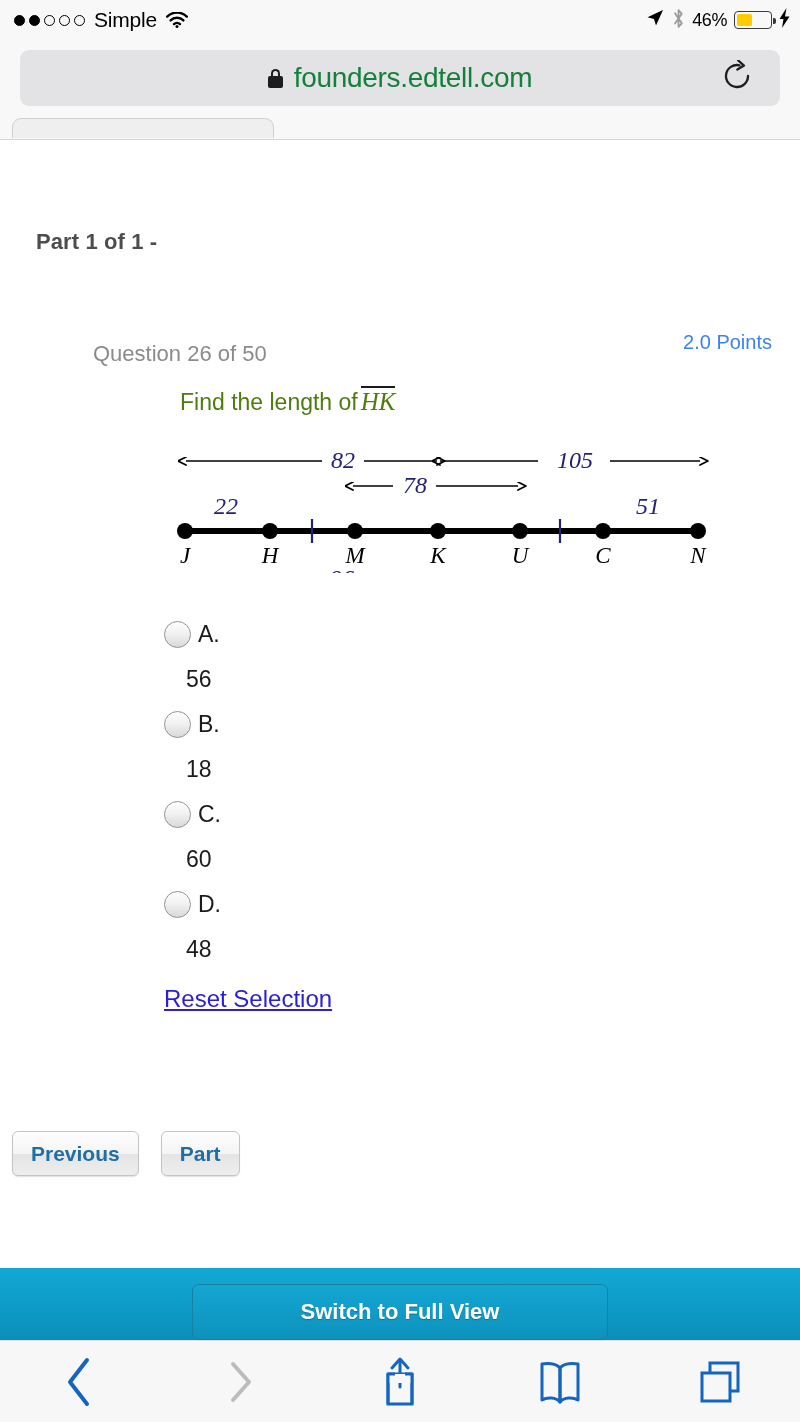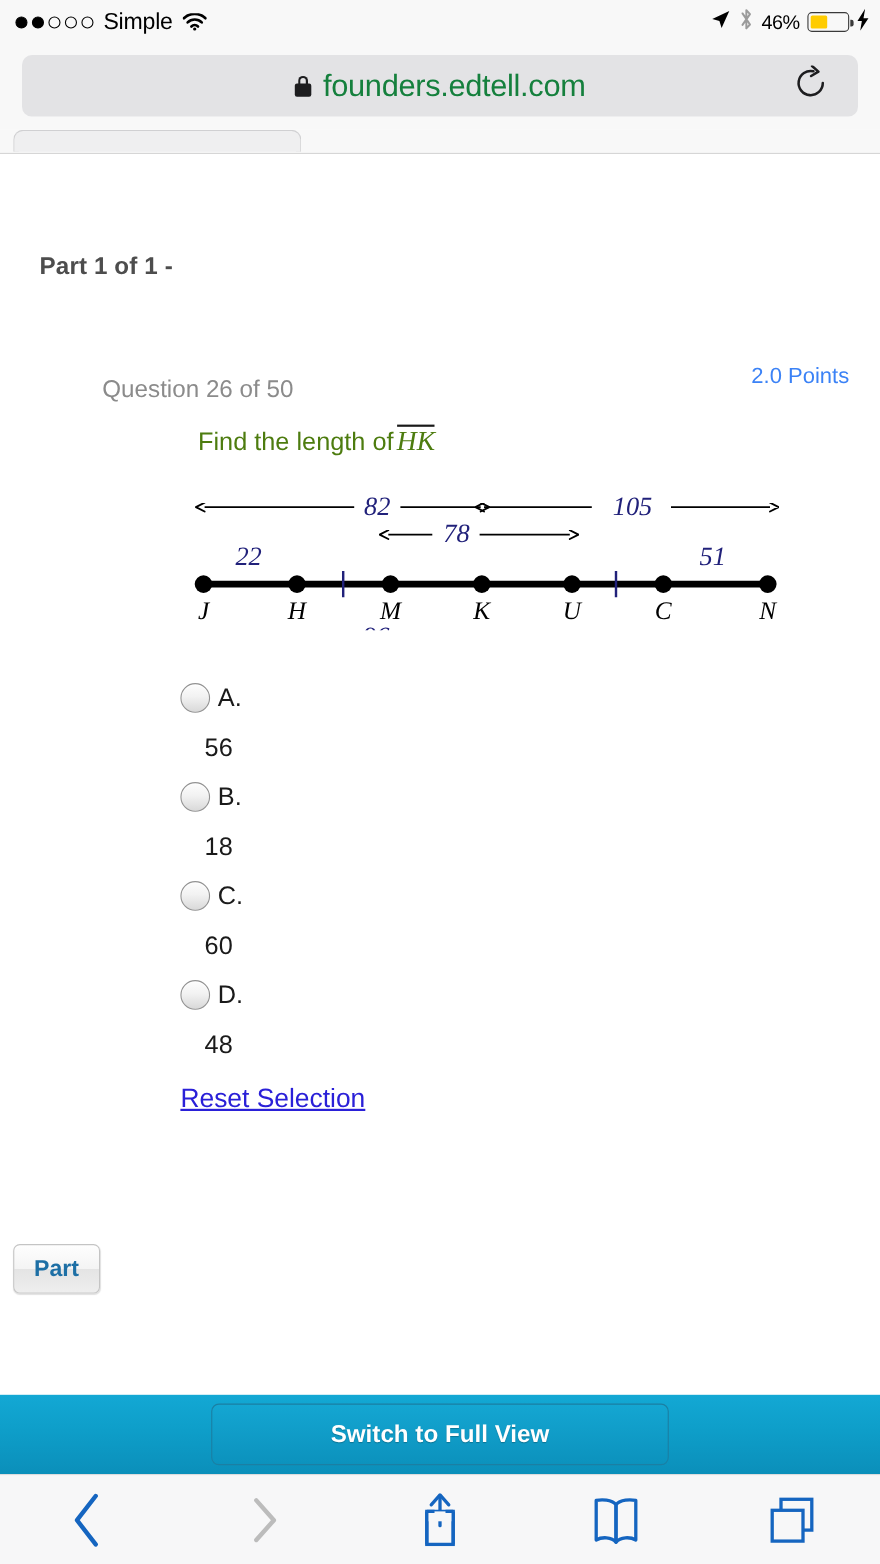--- a/index.html
+++ b/index.html
@@ -129,21 +129,21 @@
     border: 1px solid #c4c4c4; border-radius: 6px;
     box-shadow: 0 1px 1px rgba(0,0,0,0.12), inset 0 1px 0 #fff;
     color: #1d6fa5; font-size: 21px; font-weight: bold;
     padding: 11px 18px; line-height: 1;
   }
 
   
   .fullview-bar {
     position: absolute; top: 1268px; left: 0; width: 800px; height: 72px;
     background: linear-gradient(180deg, #13a8d4 0%, #0e9ec9 45%, #0b8fba 100%);
-    display: flex; align-items: center; justify-content: center;
+    display: flex; align-items: flex-end; justify-content: center;
   }
   .fullview-btn {
     width: 416px; height: 56px;
     border: 1.5px solid #1b7fa3; border-radius: 7px;
     background: linear-gradient(180deg, #14a6d2 0%, #0c92bd 100%);
     color: #ffffff; font-size: 22px; font-weight: bold;
     display: flex; align-items: center; justify-content: center;
     text-shadow: 0 1px 1px rgba(0,0,0,0.25);
   }
 
@@ -328,20 +328,21 @@
           <span class="radio"></span>
           <span class="opt-letter">D.</span>
         </div>
         <div class="opt-value">48</div>
       </div>
     </div>
 
     <a class="reset-link" href="#">Reset Selection</a>
 
     <div class="navbtns">
+      <button class="navbtn">Previous</button>
       <button class="navbtn">Part</button>
     </div>
   </div>
 
   <div class="fullview-bar">
     <div class="fullview-btn">Switch to Full View</div>
   </div>
 
   <div class="toolbar">
     <div class="tb-item">

